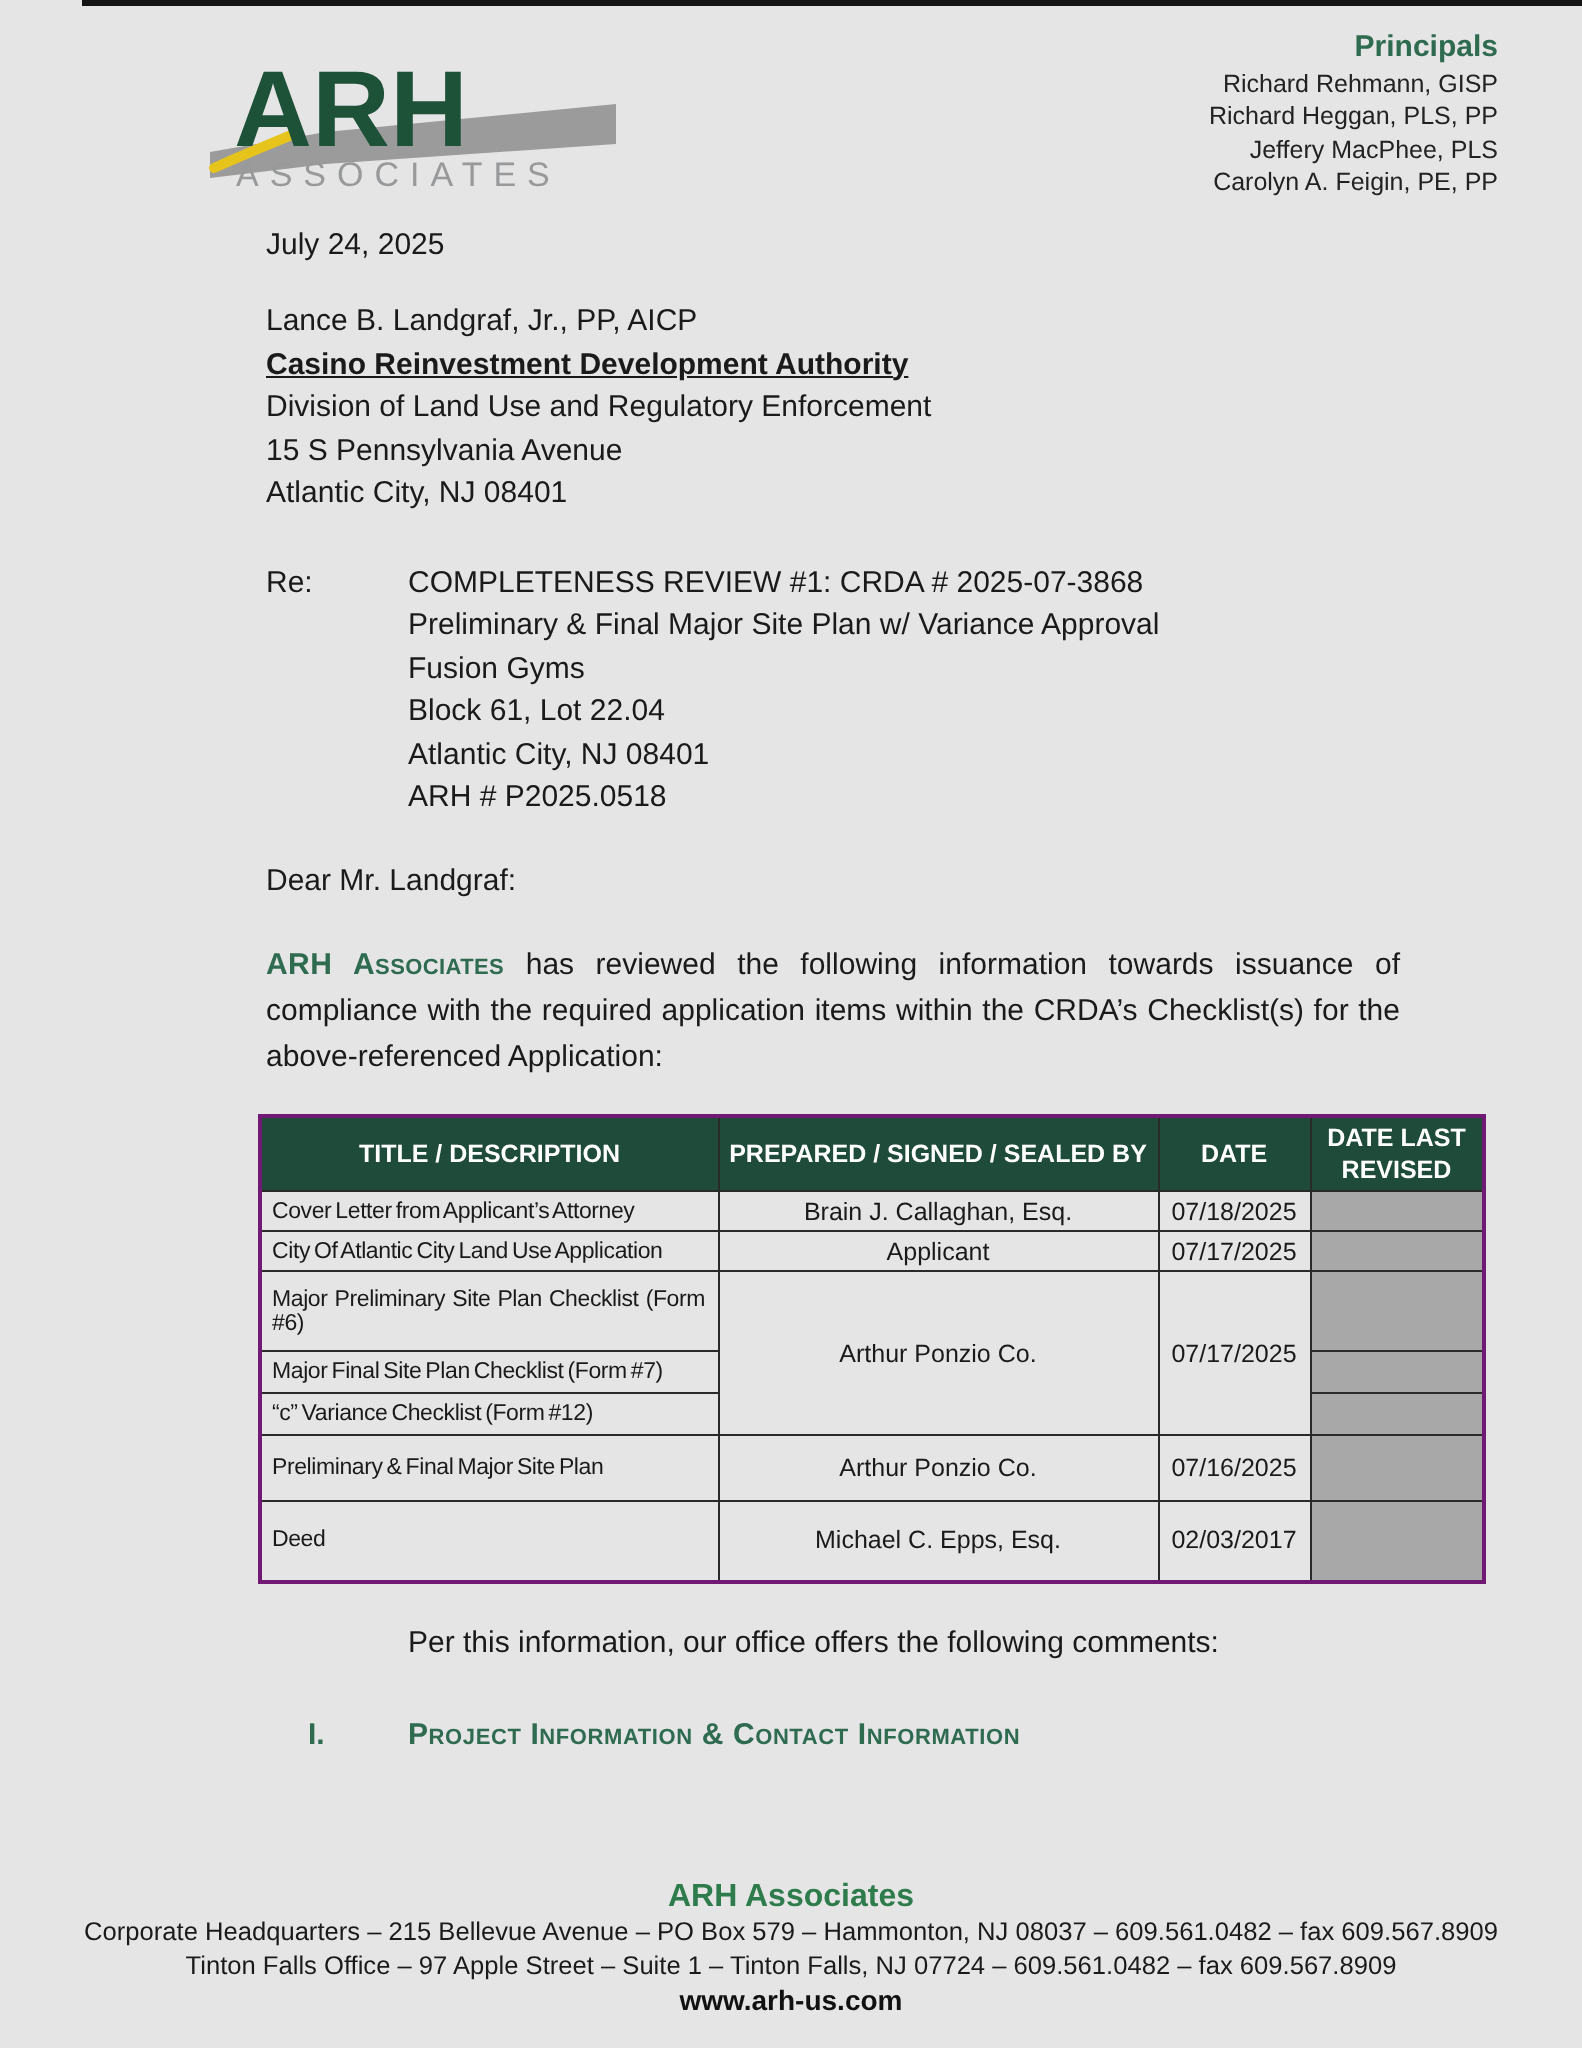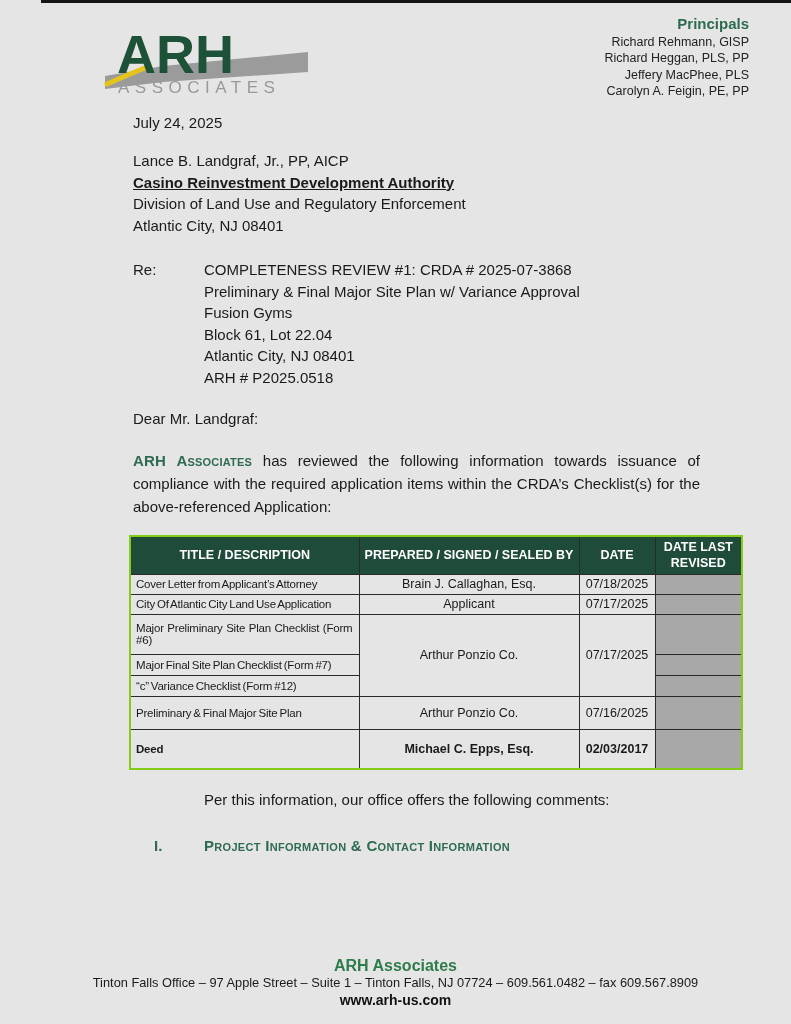--- a/index.html
+++ b/index.html
@@ -26,21 +26,21 @@
   .recipient .org { font-weight:bold;text-decoration:underline; }
   .re-block { display:flex; margin-top:23px; line-height:21.5px; }
   .re-label { width:71px; flex:0 0 71px; }
   .re-lines span { display:block; }
   .salutation { margin-top:22px; }
   .intro { margin-top:22px; text-align:justify; line-height:23px; }
   .brand-smallcaps { font-variant:small-caps; font-weight:bold; color:var(--accent-green); letter-spacing:0.2px; }
 
   
   table.doc-table { border-collapse:collapse; table-layout:fixed; width:612px;
-    margin:17px 0 0 -4px; border:2px solid #84cc16; font-size:12.5px; }
+    margin:17px 0 0 -4px; border:2px solid #701a75; font-size:12.5px; }
   .doc-table th, .doc-table td { border:1px solid #2a2a2a; vertical-align:middle; }
   .doc-table th { background:var(--table-header-bg); color:#ffffff; font-weight:bold;
     font-size:12.5px; line-height:1.3; height:36px; text-align:center; padding:2px 4px; }
   .doc-table td { padding:1px 6px; text-align:left; }
   .doc-table td.center { text-align:center; }
   .doc-table td.gray { background:var(--table-gray-cell); }
   .doc-table td.col0 { font-size:11.5px; letter-spacing:-0.2px; word-spacing:-1px; padding-left:5px; }
   .doc-table td.justify { text-align:justify; }
 
   
@@ -78,20 +78,21 @@
     </div>
   </div>
 
   <div class="content">
     <div class="date-line">July 24, 2025</div>
 
     <div class="recipient">
       <div>Lance B. Landgraf, Jr., PP, AICP</div>
       <div class="org">Casino Reinvestment Development Authority</div>
       <div>Division of Land Use and Regulatory Enforcement</div>
+      <div>15 S Pennsylvania Avenue</div>
       <div>Atlantic City, NJ 08401</div>
     </div>
 
     <div class="re-block">
       <div class="re-label">Re:</div>
       <div class="re-lines">
         <span>COMPLETENESS REVIEW #1: CRDA # 2025-07-3868</span>
         <span>Preliminary &amp; Final Major Site Plan w/ Variance Approval</span>
         <span>Fusion Gyms</span>
         <span>Block 61, Lot 22.04</span>
@@ -145,36 +146,37 @@
           <tr style="height: 21px;">
             <td class="col0">“c” Variance Checklist (Form #12)</td>
             <td class="gray"></td>
           </tr>
           <tr style="height: 33px;">
             <td class="col0">Preliminary &amp; Final Major Site Plan</td>
             <td class="center">Arthur Ponzio Co.</td>
             <td class="center">07/16/2025</td>
             <td class="gray"></td>
           </tr>
-          <tr style="height: 40px; font-weight: bold;">
+          <tr style="height: 40px;">
             <td class="col0">Deed</td>
             <td class="center">Michael C. Epps, Esq.</td>
             <td class="center">02/03/2017</td>
             <td class="gray"></td>
           </tr>
         </tbody>
       </table>
 
     <div class="comments-intro">Per this information, our office offers the following comments:</div>
 
     <div class="section-heading">
       <span class="section-numeral">I.</span>
       <span class="section-title">Project Information &amp; Contact Information</span>
     </div>
 
   </div>
 
   <div class="footer">
     <span class="footer-company">ARH Associates</span>
+    <span class="footer-line">Corporate Headquarters – 215 Bellevue Avenue – PO Box 579 – Hammonton, NJ 08037 – 609.561.0482 – fax 609.567.8909</span>
     <span class="footer-line">Tinton Falls Office – 97 Apple Street – Suite 1 – Tinton Falls, NJ 07724 – 609.561.0482 – fax 609.567.8909</span>
     <span class="footer-site">www.arh-us.com</span>
   </div>
 </div>
 
 </body></html>

